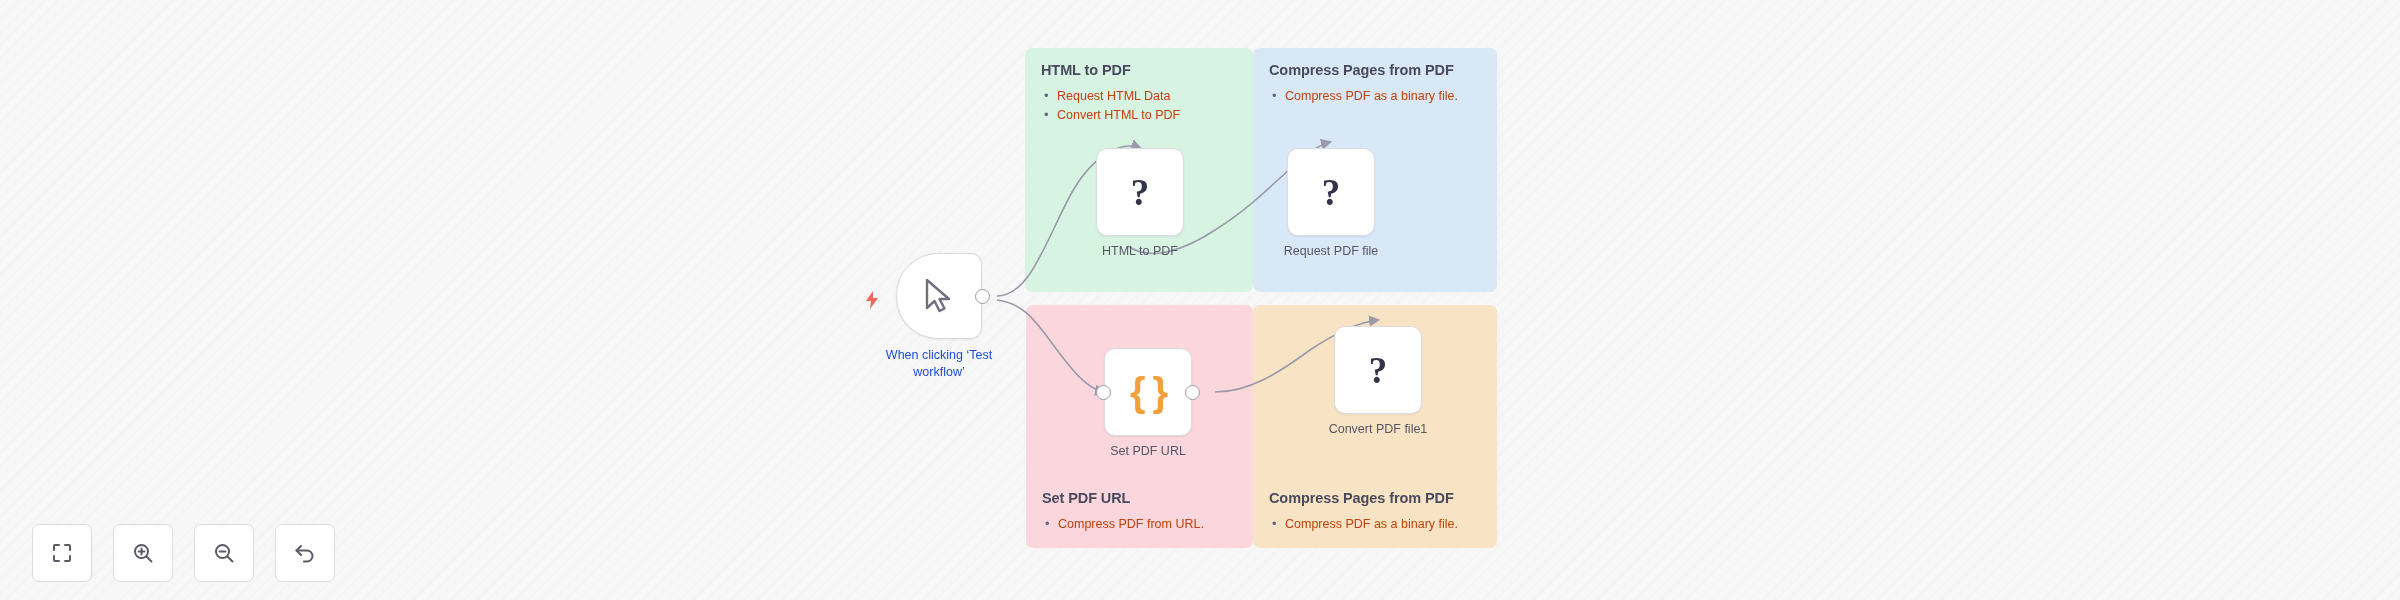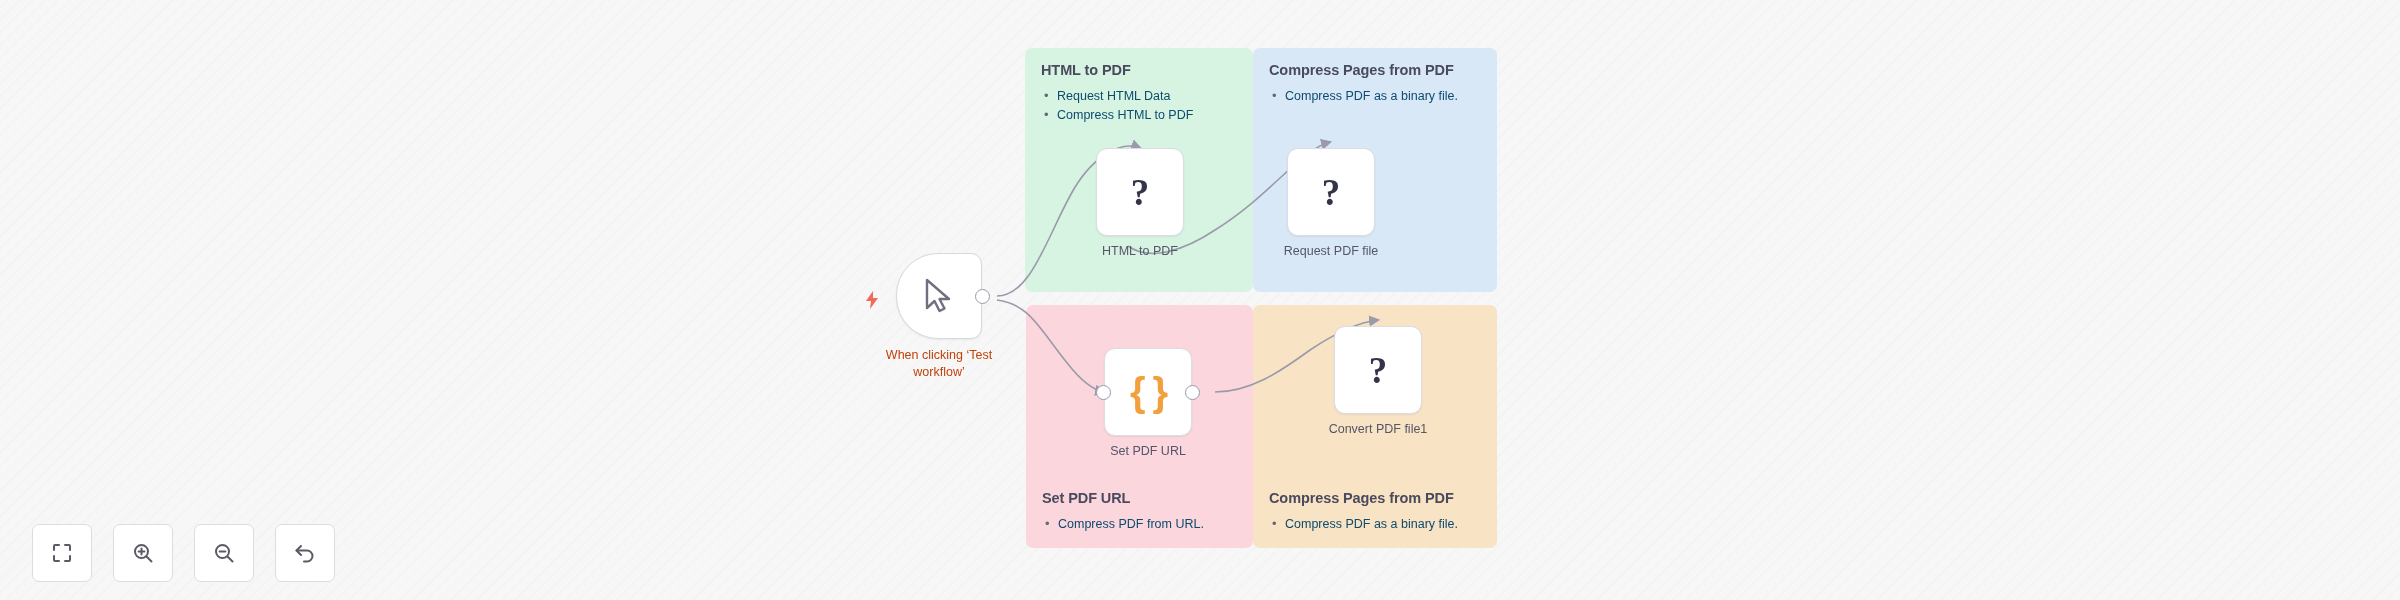--- a/index.html
+++ b/index.html
@@ -31,21 +31,21 @@
   .sticky .st-title {
     font-size:14.5px;
     font-weight:bold;
     color:#4a4a5e;
     letter-spacing:-0.1px;
     margin-bottom:9px;
   }
   .sticky ul { list-style:none; }
   .sticky li {
     font-size:12.5px;
-    color:#0c4a6e;
+    color:#c2410c;
     line-height:1.55;
     padding-left:16px;
     position:relative;
   }
   .sticky li::before {
     content:"\2022";
     position:absolute;
     left:3px;
     top:-1px;
     color:#67677a;
@@ -117,21 +117,21 @@
     display:flex; align-items:center; justify-content:center;
   }
   .trigger-label {
     position:absolute;
     top:94px; left:50%;
     transform:translateX(-50%);
     width:140px;
     text-align:center;
     font-size:12.5px;
     line-height:1.35;
-    color:#c2410c;
+    color:#1d4ed8;
   }
   #lightning {
     position:absolute;
     left:-32px; top:38px;
     width:16px; height:18px;
     color:#f06a5a;
   }
 
   
   #zoom-toolbar {
@@ -152,21 +152,21 @@
 </style>
 </head>
 <body>
 
 <div id="canvas">
 
   <div class="sticky" id="sticky-green" style="left:1025px; top:48px; width:228px; height:244px; background:#d7f4e2;">
     <div class="st-title">HTML to PDF</div>
     <ul>
       <li>Request HTML Data</li>
-      <li>Compress HTML to PDF</li>
+      <li>Convert HTML to PDF</li>
     </ul>
   </div>
 
   <div class="sticky" id="sticky-blue" style="left:1253px; top:48px; width:244px; height:244px; background:#d9e8f7;">
     <div class="st-title">Compress Pages from PDF</div>
     <ul>
       <li>Compress PDF as a binary file.</li>
     </ul>
   </div>
 

